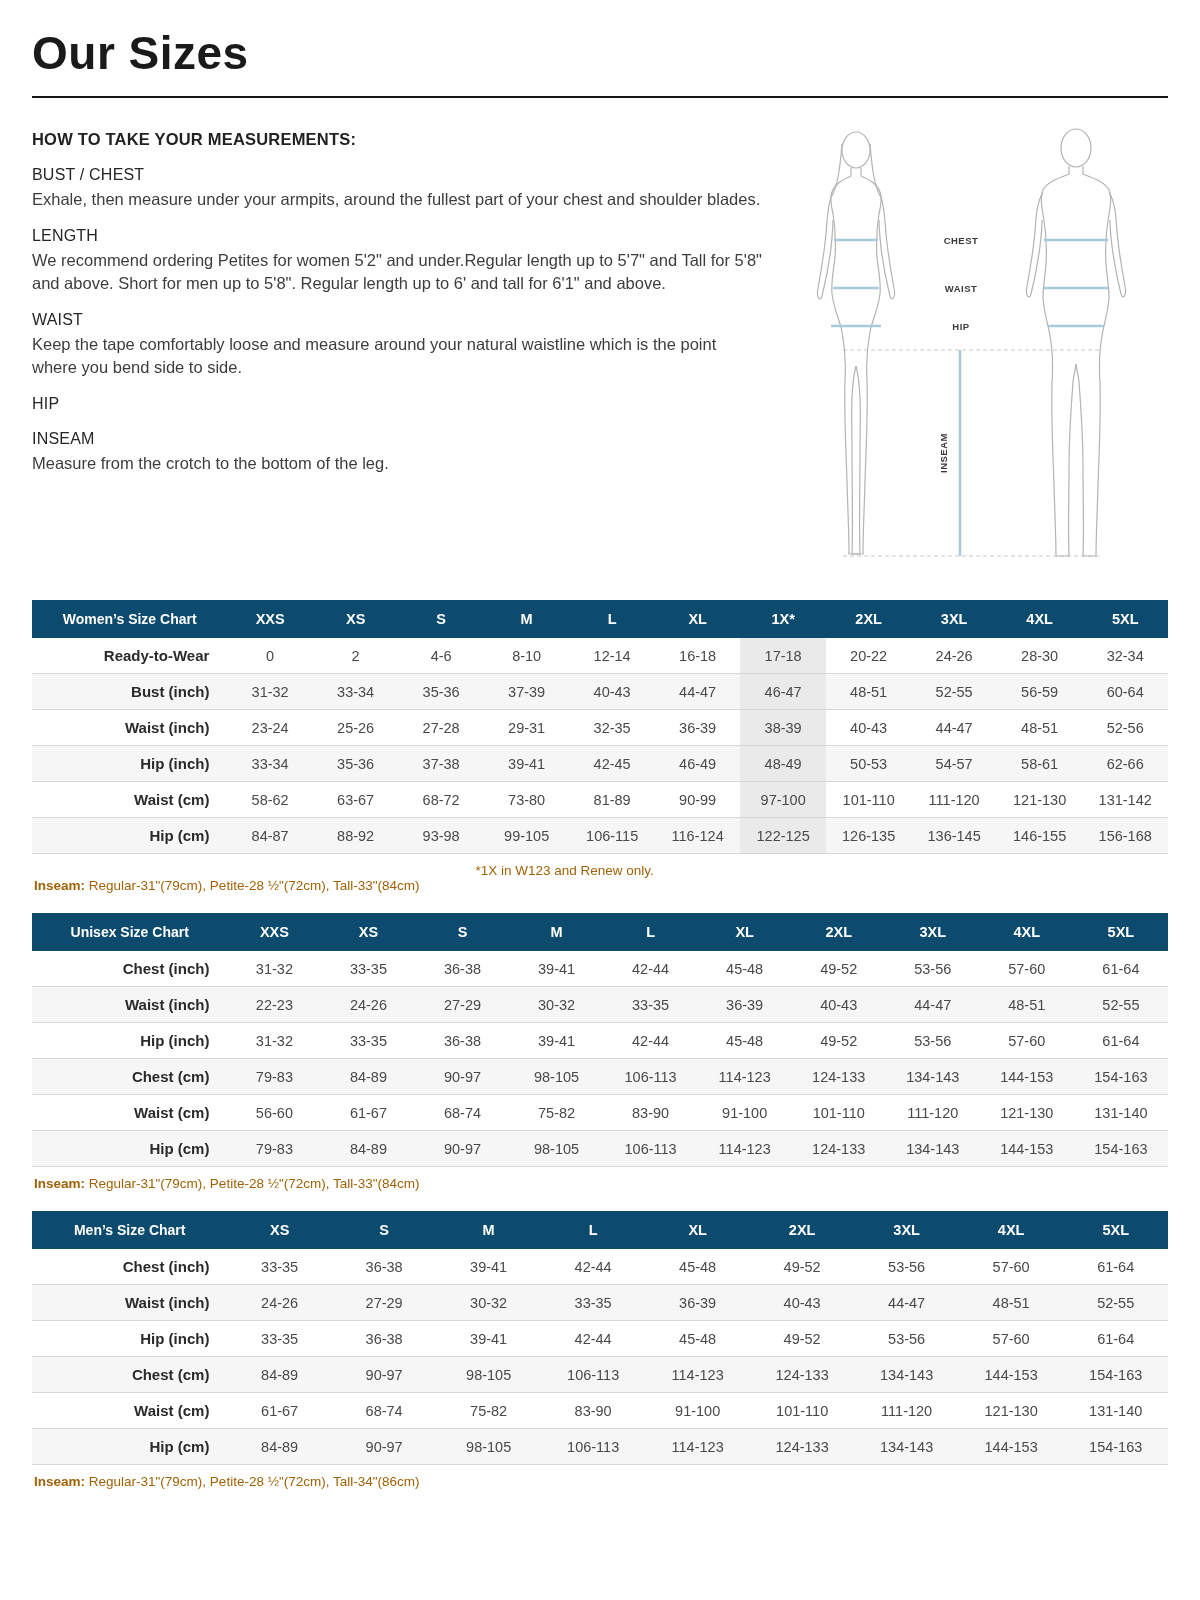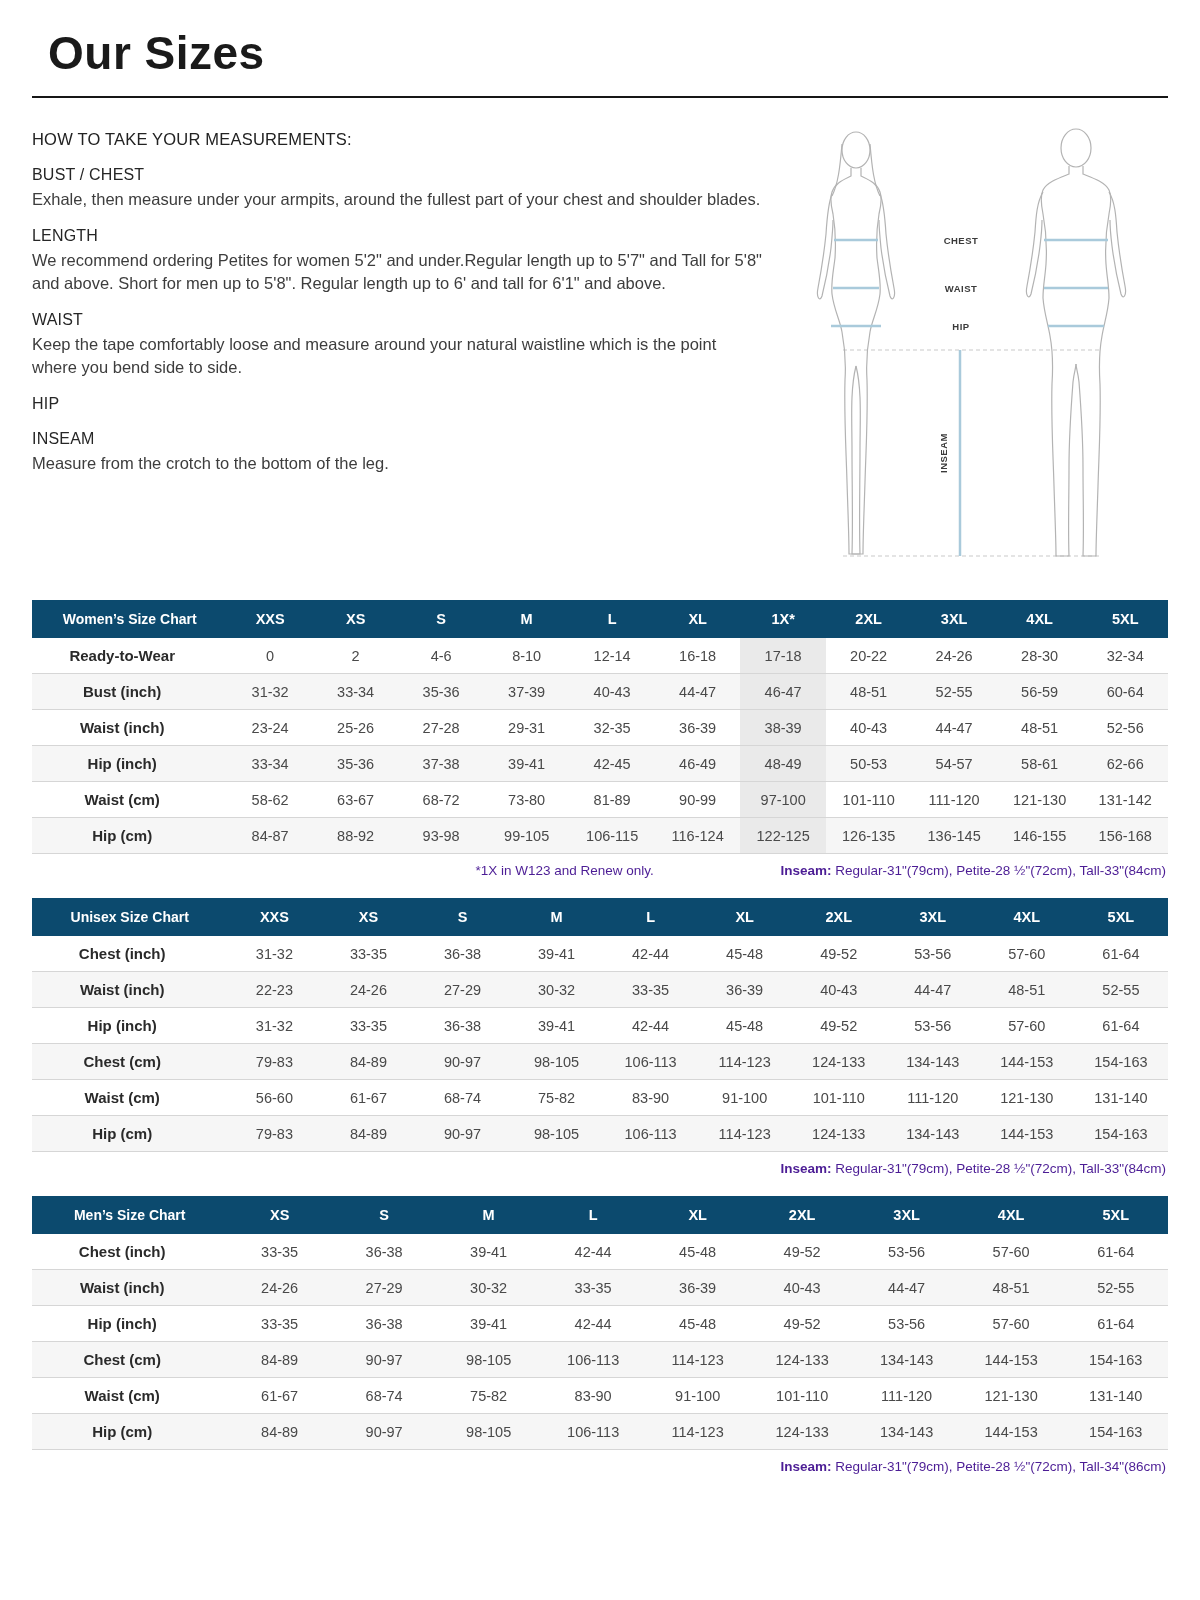--- a/index.html
+++ b/index.html
@@ -7,30 +7,30 @@
   body {
     width: 1200px; height: 1600px; overflow: hidden;
     background: #ffffff;
     font-family: "Liberation Sans", "DejaVu Sans", sans-serif;
     color: #3c3c3c;
   }
   .page { padding: 26px 32px 0 32px; }
 
   h1.page-title {
     font-size: 46px; font-weight: 800; color: #1a1a1a;
-    letter-spacing: 0.5px; margin: 0 0 16px 16px;
+    letter-spacing: 0.5px; margin: 0 0 16px 0;
   }
   .title-divider { border: none; border-top: 2px solid #161616; margin: 0 0 22px 0; }
 
   .measure-wrap { display: flex; margin-bottom: 28px; }
   .instructions { flex: 0 0 740px; padding-right: 10px; }
   .figure-area { flex: 1; display: flex; justify-content: flex-end; }
 
   .ins-heading {
-    font-size: 16.5px; font-weight: 400; color: #222;
+    font-size: 16.5px; font-weight: 700; color: #222;
     margin: 10px 0 4px 0; letter-spacing: 0.2px;
   }
   .ins-section h3 {
     font-size: 16px; font-weight: 400; color: #262626;
     margin: 17px 0 4px 0; letter-spacing: 0.2px;
   }
   .ins-section p {
     font-size: 16.5px; line-height: 1.36; color: #3d3d3d; max-width: 730px;
   }
 
@@ -39,33 +39,33 @@
   table.size-table {
     width: 100%; border-collapse: collapse; table-layout: fixed;
   }
   table.size-table thead th {
     background: #0c4a6e; color: #ffffff; font-weight: 700;
     font-size: 14.5px; padding: 11px 3px; text-align: center;
   }
   table.size-table thead th.row-head { width: 17.2%; font-size: 14px; }
   table.size-table tbody th.row-label {
     font-weight: 700; color: #2a2a2a; font-size: 15px;
-    text-align: center; padding: 9px 18px 9px 3px;
+    text-align: right; padding: 9px 18px 9px 3px;
     border-bottom: 1px solid #d6d6d6;
   }
   table.size-table tbody td {
     text-align: center; font-size: 14.5px; color: #494949;
     padding: 9px 3px; border-bottom: 1px solid #d6d6d6;
   }
   table.size-table tbody tr:nth-child(even) { background: #f6f6f6; }
   table.size-table tbody td.hl { background: #eaeaea; }
 
   .footnotes {
     display: flex; justify-content: flex-end; align-items: baseline;
-    font-size: 13.5px; color: #4c1d95; margin: 9px 2px 20px 2px;
+    font-size: 13.5px; color: #a16207; margin: 9px 2px 20px 2px; flex-direction: column;
   }
   .footnotes .fn-star { margin-right: auto; margin-left: 39%; white-space: nowrap; }
   .footnotes .fn-inseam b { font-weight: 700; }
 
   svg text { font-family: "Liberation Sans", "DejaVu Sans", sans-serif; }
   .fig-label { font-size: 9.5px; font-weight: 700; fill: #3a3a3a; letter-spacing: 0.5px; }
 </style>
 </head>
 <body>
 

